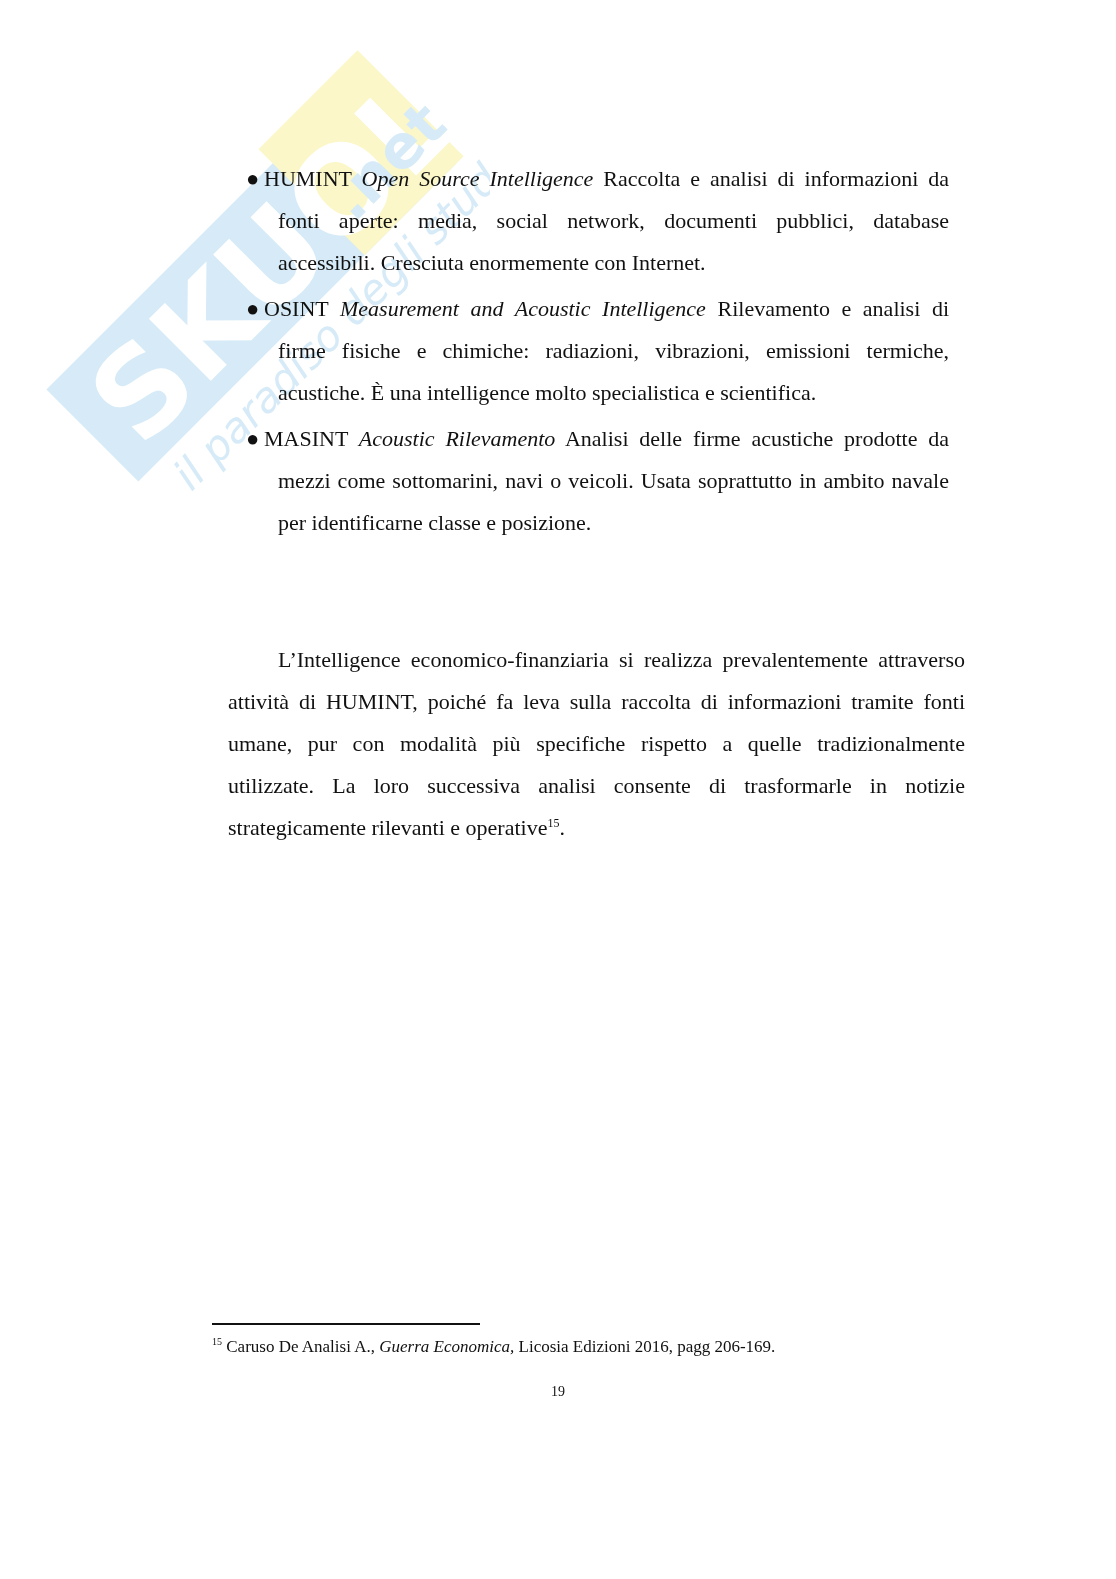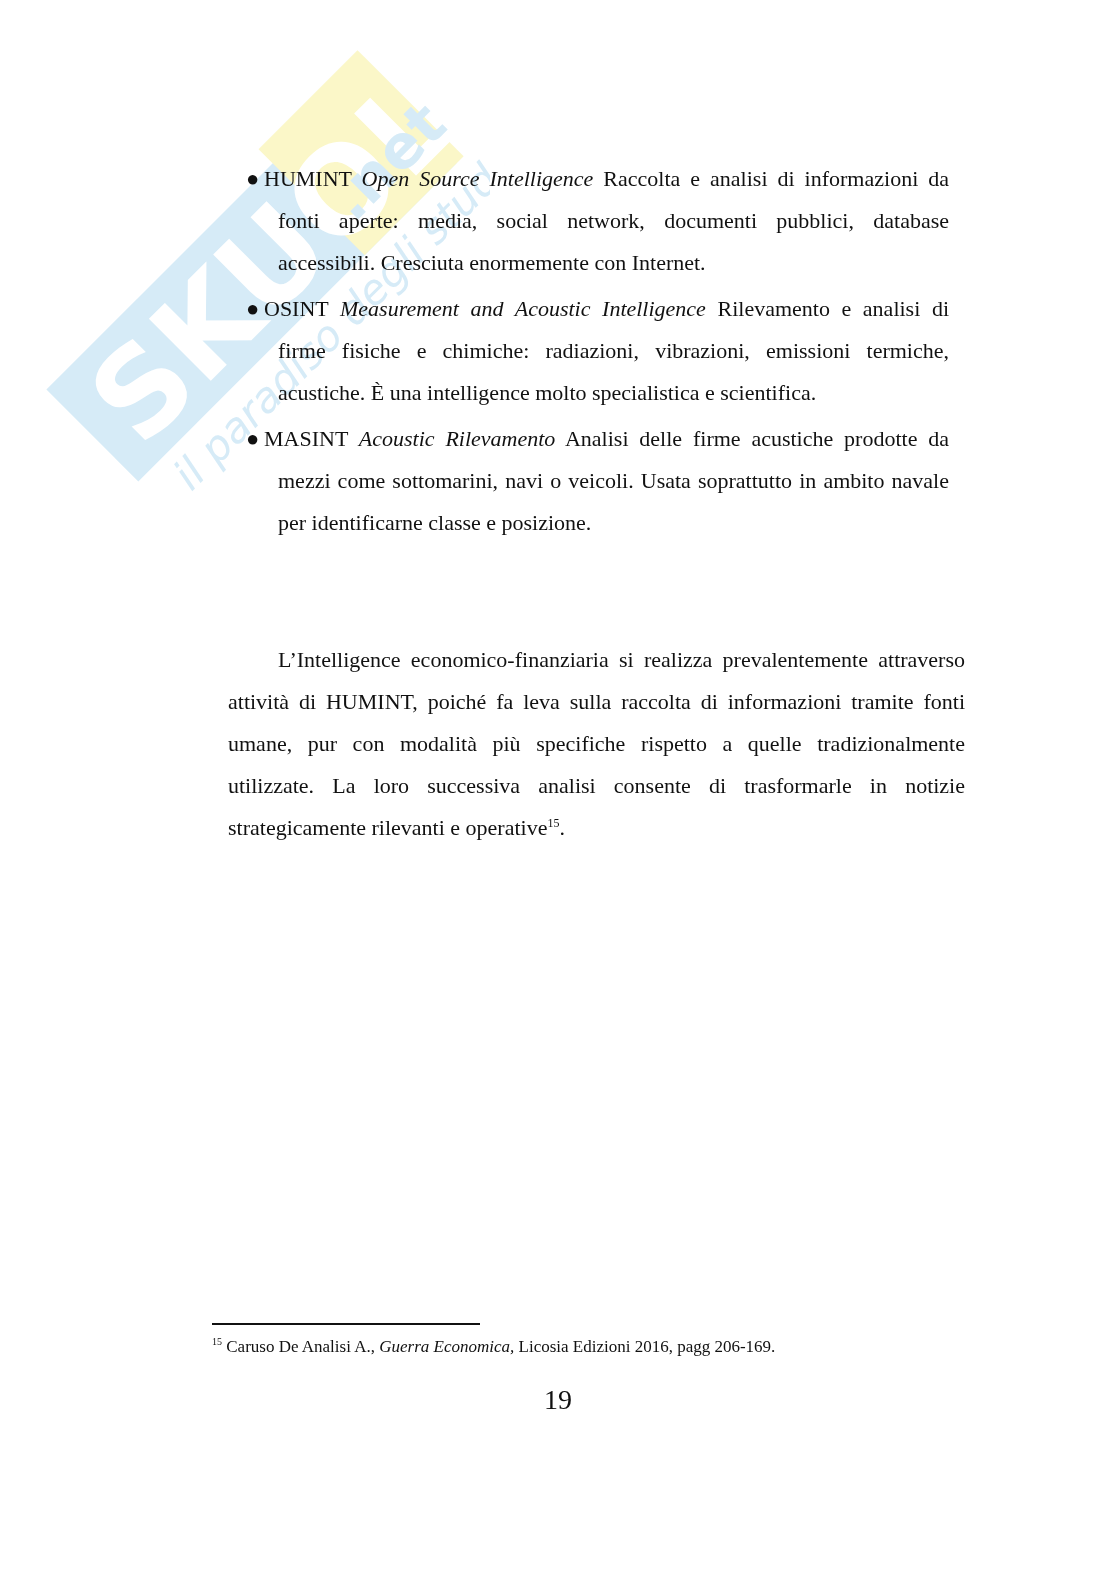--- a/index.html
+++ b/index.html
@@ -9,21 +9,21 @@
   .bullet-item { position: relative; padding-left: 66px; text-align: justify; line-height: 42px; margin: 0 0 4px 0; }
   .bullet-item .dot { position: absolute; left: 34px; top: 0; font-size: 22px; }
   .bullet-item .lead { margin-left: -14px; }
   .bullets { position: absolute; top: 158px; left: 212px; width: 737px; font-size: 22px; }
   .para { position: absolute; top: 631px; left: 220px; width: 737px; font-size: 22px;
           line-height: 42px; text-align: justify; text-indent: 50px; margin: 8px; }
   .para sup, .footnote sup { font-size: 12px; vertical-align: super; line-height: 0; }
   .fn-rule { position: absolute; left: 212px; top: 1323px; width: 268px; height: 2px; background: #111; }
   .footnote { position: absolute; left: 212px; top: 1335px; font-size: 17px; line-height: 24px; }
   .footnote sup { font-size: 10px; }
-  .page-number { position: absolute; left: 0; width: 1116px; top: 1384px; text-align: center; font-size: 28px; }
+  .page-number { position: absolute; left: 0; width: 1116px; top: 1384px; text-align: center; font-size: 14px; }
   i { }
 </style>
 </head>
 <body>
 
 <svg class="watermark" viewBox="0 0 470 480" xmlns="http://www.w3.org/2000/svg">
   <g transform="rotate(-45 235 240)">
     <rect x="10" y="170" width="450" height="130" fill="#d6ebf7"></rect>
     <rect x="330" y="150" width="140" height="150" fill="#fbf7c8"></rect>
     <text x="35" y="280" font-family="DejaVu Sans, sans-serif" font-weight="bold" font-size="120" fill="#ffffff">SKUOLA</text>

